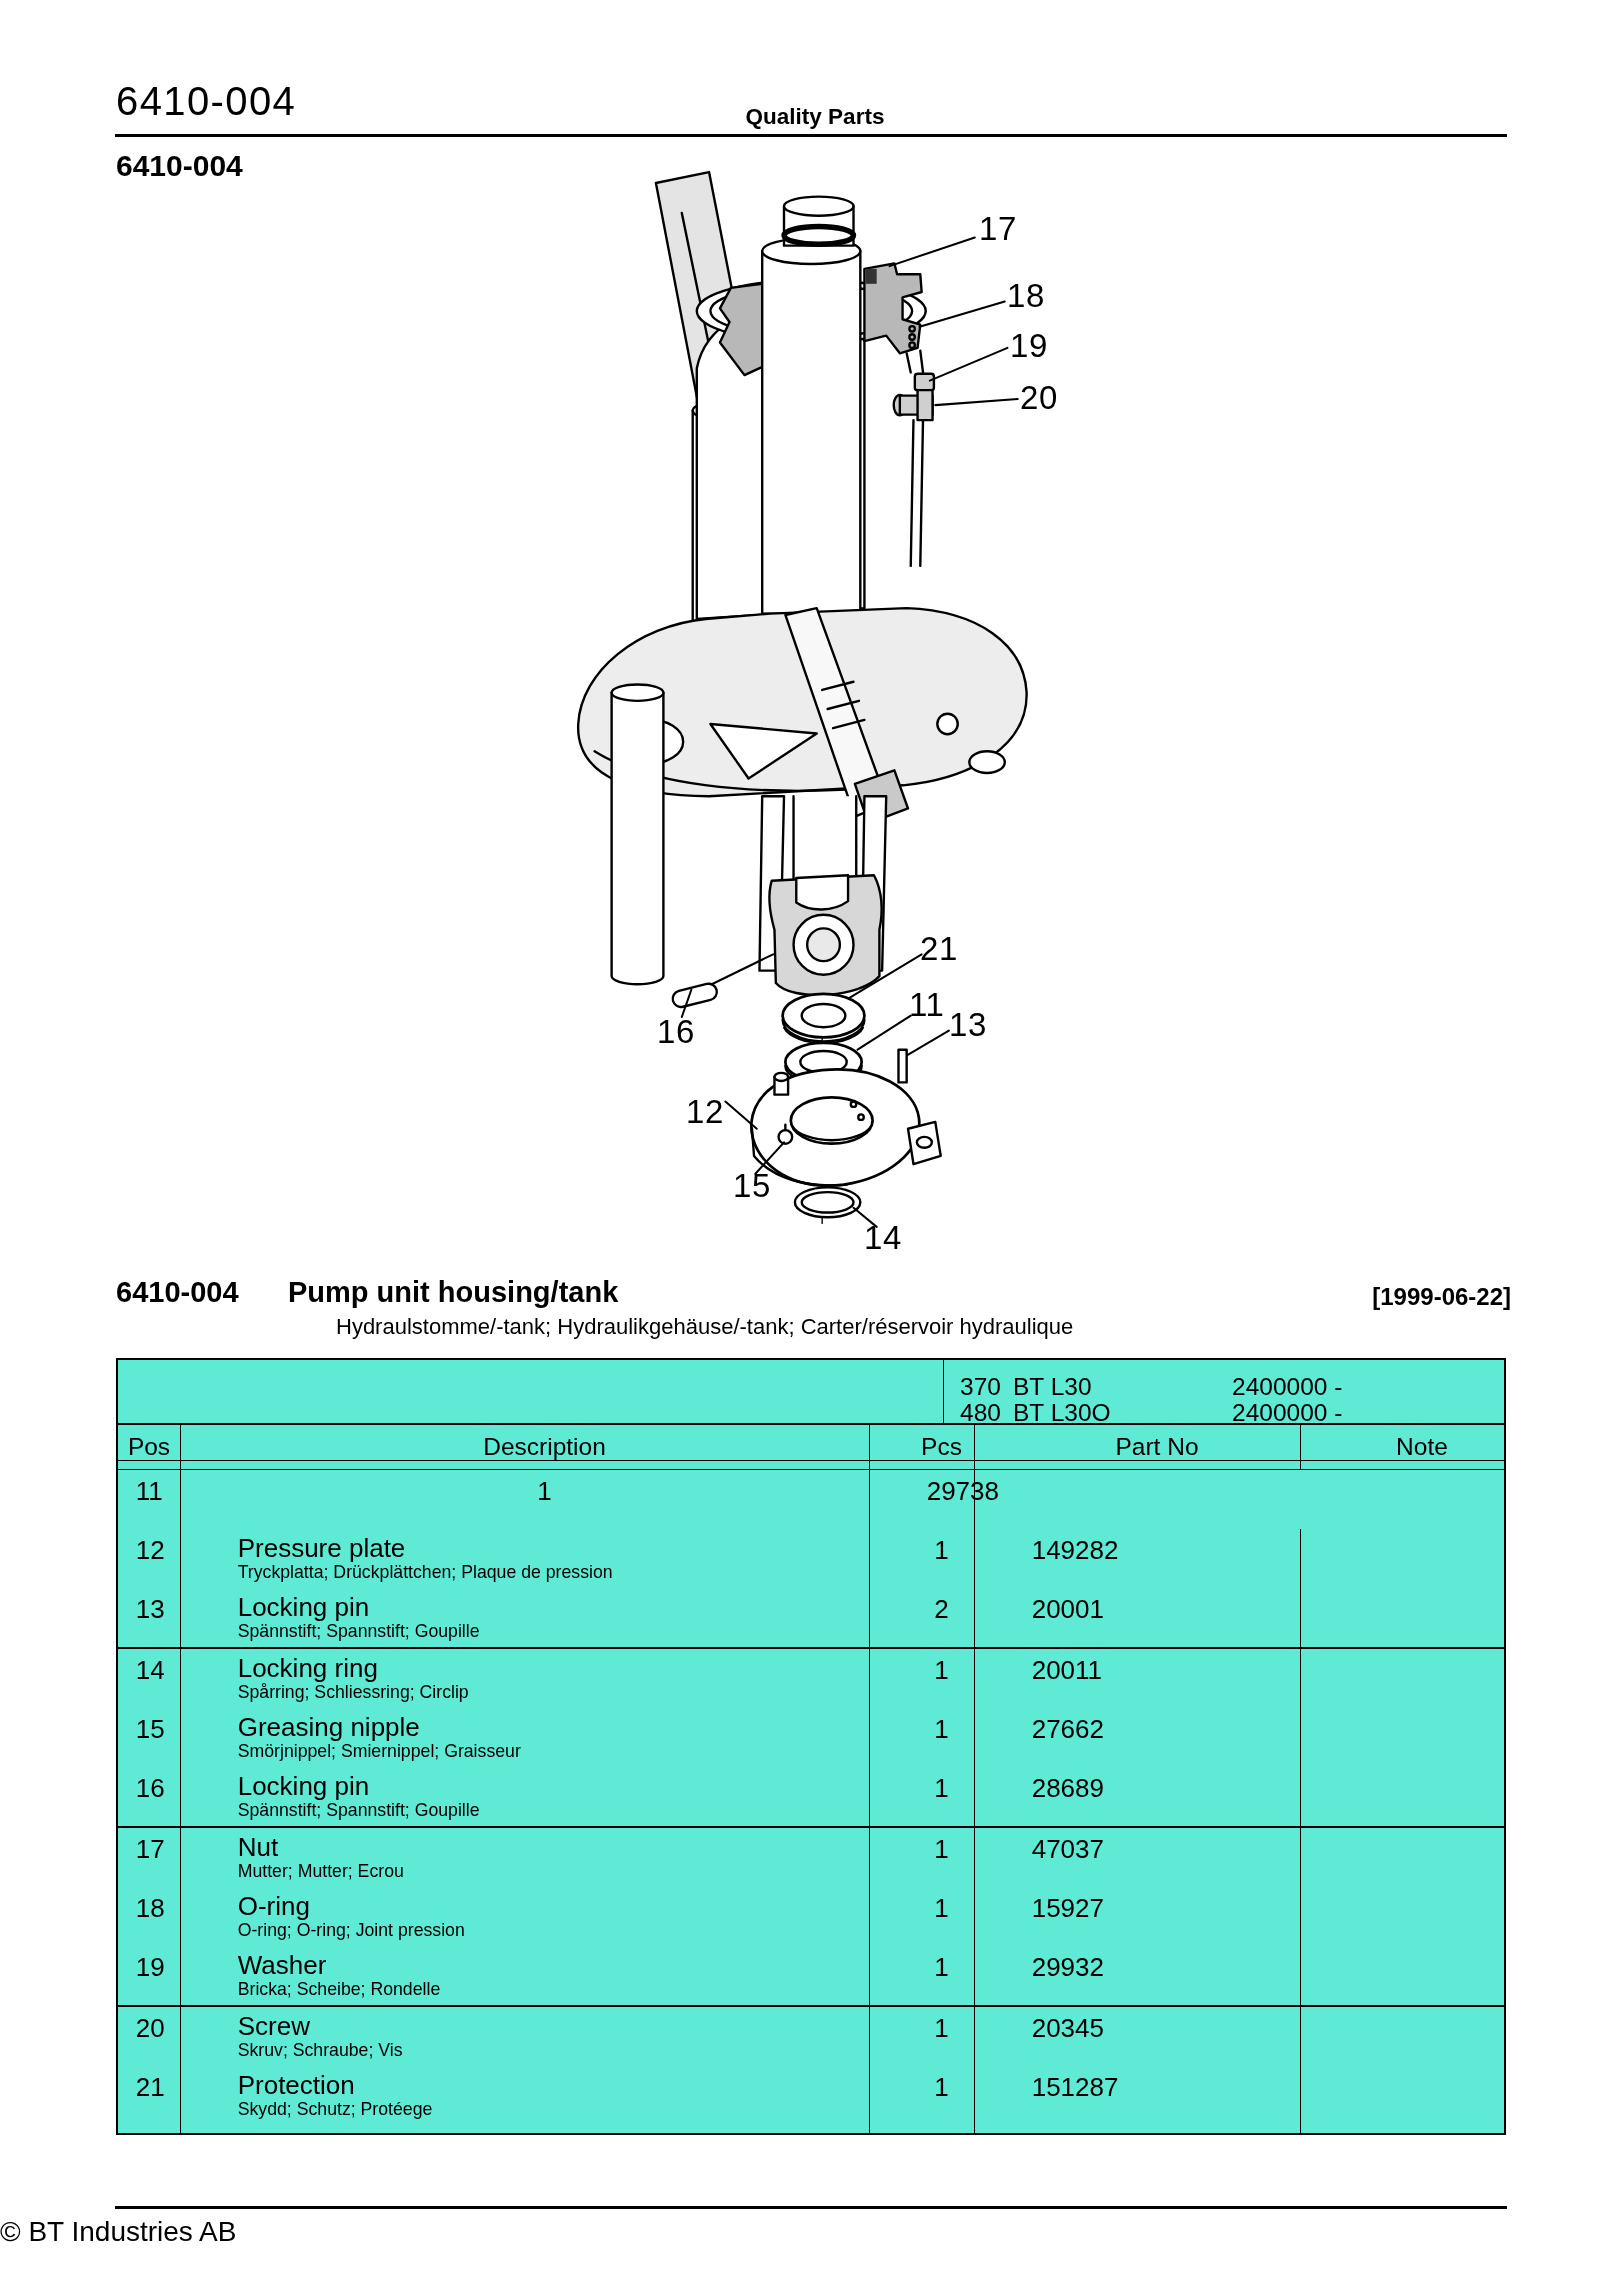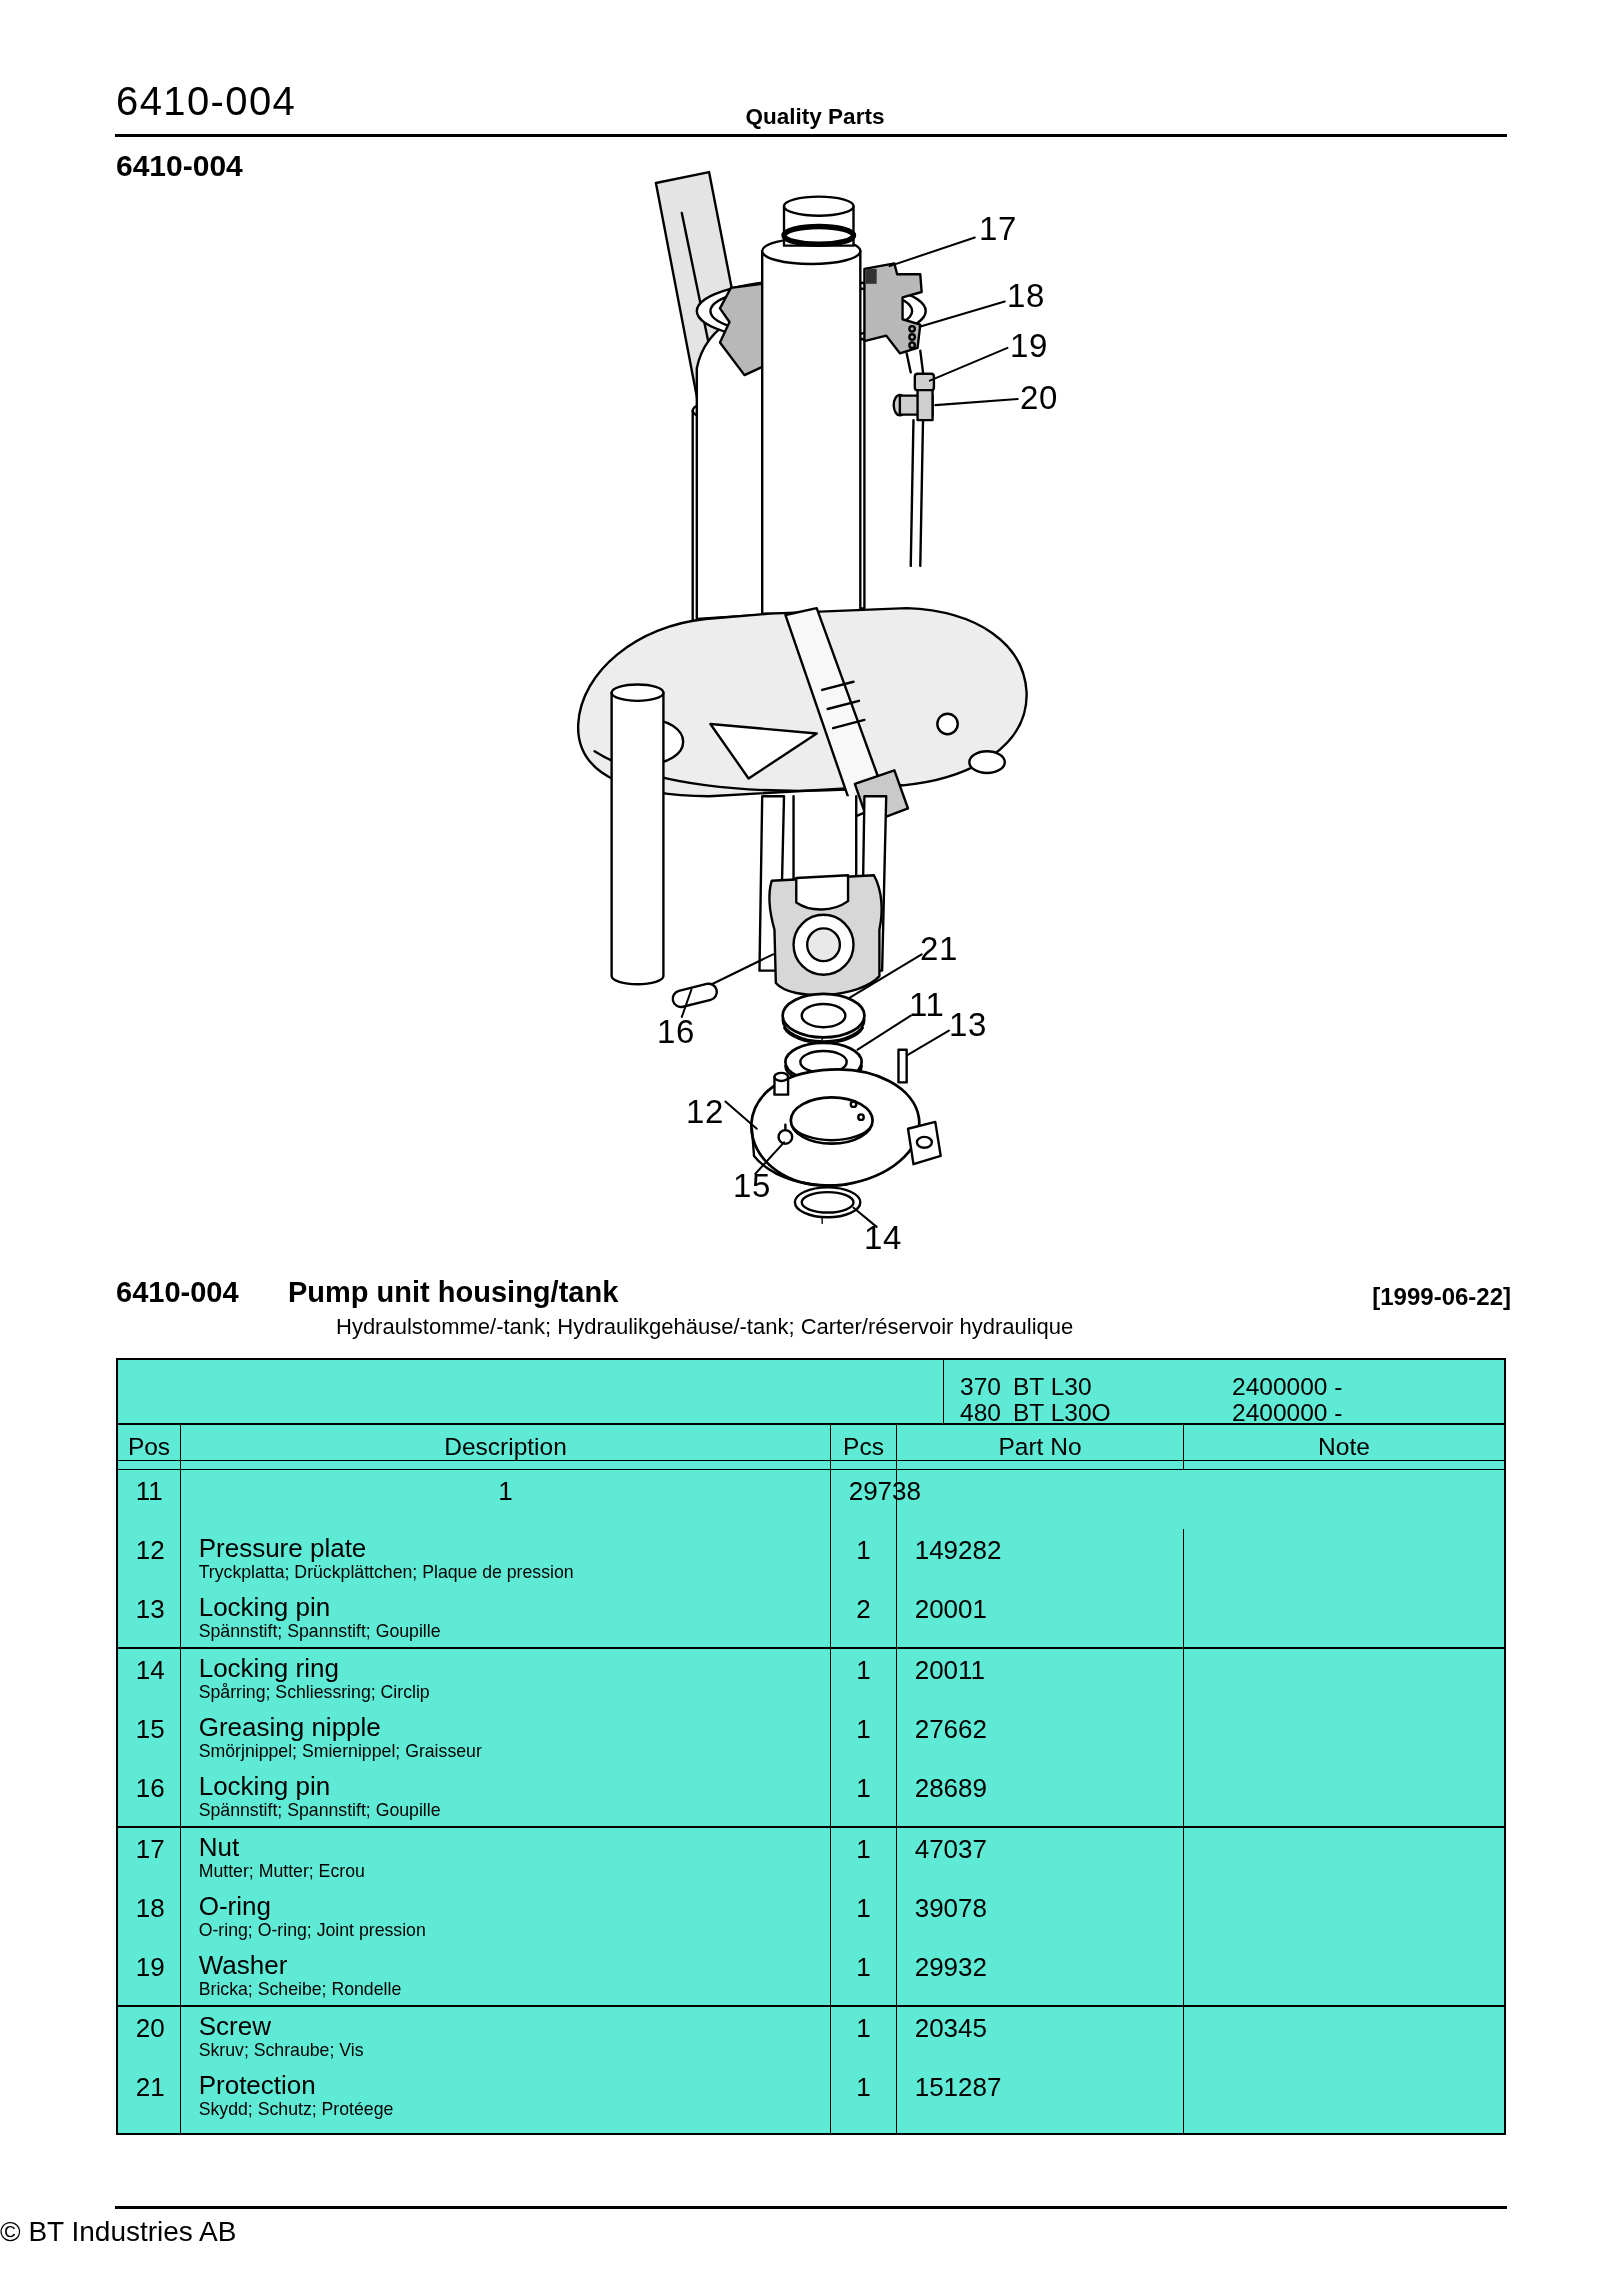--- a/index.html
+++ b/index.html
@@ -30,21 +30,21 @@
   
   .ptable {
     position:absolute; left:116px; top:1358px; width:1390px;
     border:2.7px solid #000; box-sizing:border-box; background:#5eead4;
   }
   .band { position:relative; height:63px; border-bottom:2.7px solid #000; }
   .band-divider { position:absolute; left:825px; top:0; bottom:0; width:1.4px; background:#000; }
   .band-models { position:absolute; left:842px; top:13.6px; }
   .model-row { display:grid; grid-template-columns:53px 219px auto; font-size:24.5px; line-height:26px; }
 
-  .grid-row { display:grid; grid-template-columns:63px 650px 66px 287px auto; }
+  .grid-row { display:grid; grid-template-columns:63px 650px 66px 287px auto;gap:39px; }
   .grid-row > div { border-right:1.4px solid #000; box-sizing:border-box; }
   .grid-row > div:last-child { border-right:none; }
 
   .head-row { height:35px; }
   .head-row > div { font-size:24.5px; padding-top:8.2px; text-align:center; }
 
   .dline { height:8.2px; border-top:1.4px solid #000; border-bottom:1.4px solid #000; }
   .dline > div { height:100%; }
 
   .part-group { border-bottom:2px solid #000; }
@@ -338,21 +338,21 @@
             <div class="c-part">47037</div>
             <div class="c-note"></div>
           </div>
           <div class="grid-row item">
             <div class="c-pos">18</div>
             <div class="c-desc">
               <div class="t1">O-ring</div>
               <div class="t2">O-ring; O-ring; Joint pression</div>
             </div>
             <div class="c-pcs">1</div>
-            <div class="c-part">39078</div>
+            <div class="c-part">15927</div>
             <div class="c-note"></div>
           </div>
           <div class="grid-row item">
             <div class="c-pos">19</div>
             <div class="c-desc">
               <div class="t1">Washer</div>
               <div class="t2">Bricka; Scheibe; Rondelle</div>
             </div>
             <div class="c-pcs">1</div>
             <div class="c-part">29932</div>

